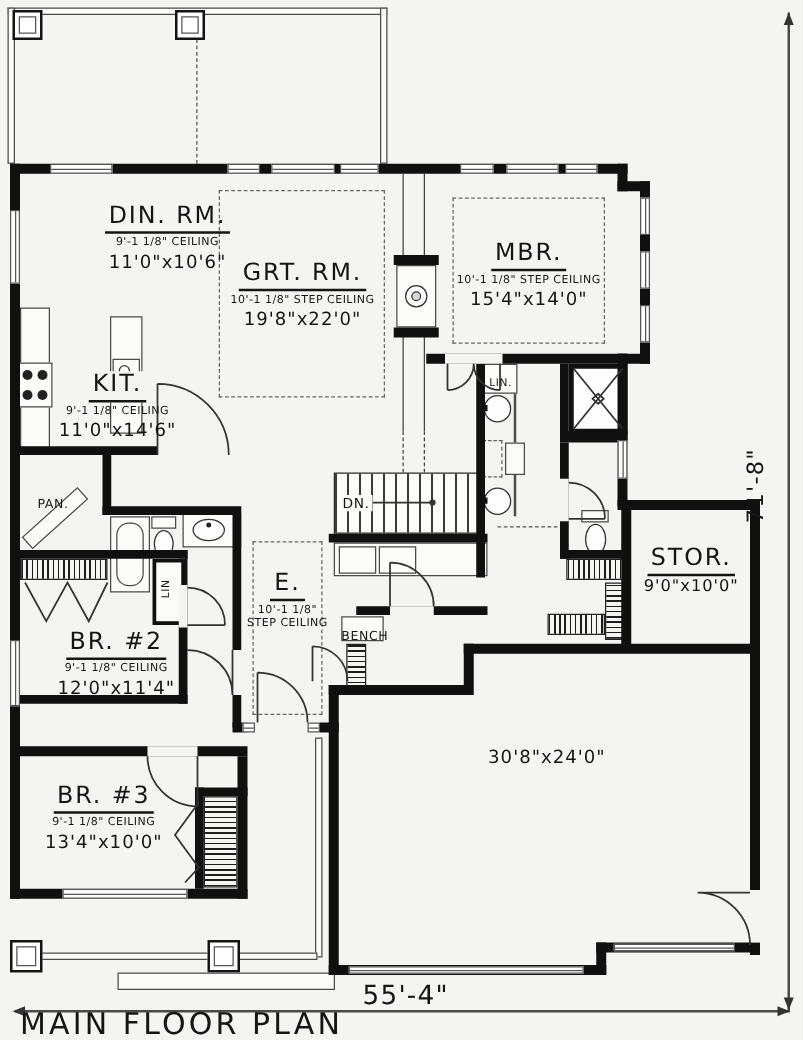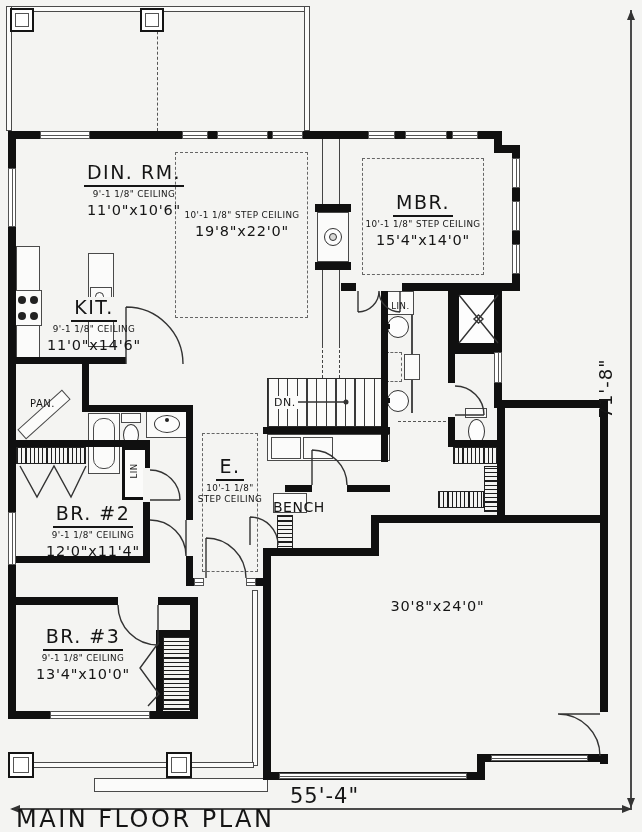--- a/index.html
+++ b/index.html
@@ -183,21 +183,21 @@
   <div class="hatch-b" style="left:163px;top:637px;width:27px;height:73px"></div>
   <div class="hatch-b" style="left:277px;top:515px;width:16px;height:37px"></div>
   <div class="hatch-a" style="left:453px;top:447px;width:47px;height:17px"></div>
   <div class="hatch-b" style="left:484px;top:466px;width:16px;height:46px"></div>
   <div class="hatch-a" style="left:438px;top:491px;width:46px;height:17px"></div>
 
   <div style="position:absolute;left:122px;top:447px;width:26px;height:53px;border:3px solid #101010;background:#fbfbfa;z-index:3;box-sizing:border-box"></div>
   <div class="sm" style="left:126px;top:466px;transform:rotate(-90deg);font-size:8.5px">LIN</div>
 
   <div class="thin" style="left:273px;top:493px;width:34px;height:20px"></div>
-  <div class="label" style="left:273px;top:498px;width:34px"><span class="sm" style="position:static;font-size:14px">BENCH</span></div>
+  <div class="label" style="left:273px;top:498px;width:34px"><span class="sm" style="position:static;font-size:10px">BENCH</span></div>
 
   <div class="thin" style="left:252px;top:590px;width:6px;height:176px"></div>
   <div class="thin" style="left:10px;top:762px;width:244px;height:6px"></div>
   <div class="post" style="left:8px;top:752px;width:26px;height:26px"></div>
   <div class="post" style="left:166px;top:752px;width:26px;height:26px"></div>
   <div class="thin" style="left:94px;top:778px;width:174px;height:14px"></div>
 
   <svg class="ov" width="642" height="832" viewBox="0 0 642 832">
     <g stroke="#333" stroke-width="1.4" fill="none">
       <path d="M126 307 A57 57 0 0 1 183 364 M126 364 L126 307"></path>
@@ -218,20 +218,21 @@
       <circle cx="346" cy="402" r="2.5" fill="#333" stroke="none"></circle>
     </g>
   </svg>
 
   <div class="label" style="left:78px;top:162px;width:112px">
     <span class="rn">DIN. RM.</span>
     <div class="rc">9'-1 1/8" CEILING</div>
     <div class="rs">11'0"x10'6"</div>
   </div>
   <div class="label" style="left:172px;top:208px;width:140px">
+    <span class="rn">GRT. RM.</span>
     <div class="rc">10'-1 1/8" STEP CEILING</div>
     <div class="rs">19'8"x22'0"</div>
   </div>
   <div class="label" style="left:353px;top:192px;width:140px">
     <span class="rn">MBR.</span>
     <div class="rc">10'-1 1/8" STEP CEILING</div>
     <div class="rs">15'4"x14'0"</div>
   </div>
   <div class="label" style="left:32px;top:297px;width:124px">
     <span class="rn" style="background:#f4f4f2">KIT.</span>
@@ -245,20 +246,24 @@
   </div>
   <div class="label" style="left:22px;top:626px;width:122px">
     <span class="rn">BR. #3</span>
     <div class="rc">9'-1 1/8" CEILING</div>
     <div class="rs">13'4"x10'0"</div>
   </div>
   <div class="label" style="left:190px;top:456px;width:80px">
     <span class="rn">E.</span>
     <div class="rc">10'-1 1/8"</div>
     <div class="rc" style="margin-top:1px">STEP CEILING</div>
+  </div>
+  <div class="label" style="left:503px;top:436px;width:100px">
+    <span class="rn">STOR.</span>
+    <div class="rs" style="font-size:13px">9'0"x10'0"</div>
   </div>
   <div class="label" style="left:330px;top:596px;width:215px">
     <div class="rs">30'8"x24'0"</div>
   </div>
   <div class="sm" style="left:30px;top:398px;font-size:10px;z-index:7">PAN.</div>
 
   <div class="tl" style="left:12px;top:808px;width:620px;height:1.5px"></div>
   <div class="arr" style="left:10px;top:805px;border-top:4px solid transparent;border-bottom:4px solid transparent;border-right:10px solid #333"></div>
   <div class="arr" style="left:622px;top:805px;border-top:4px solid transparent;border-bottom:4px solid transparent;border-left:10px solid #333"></div>
   <div class="dim" style="left:290px;top:784px">55'-4"</div>

